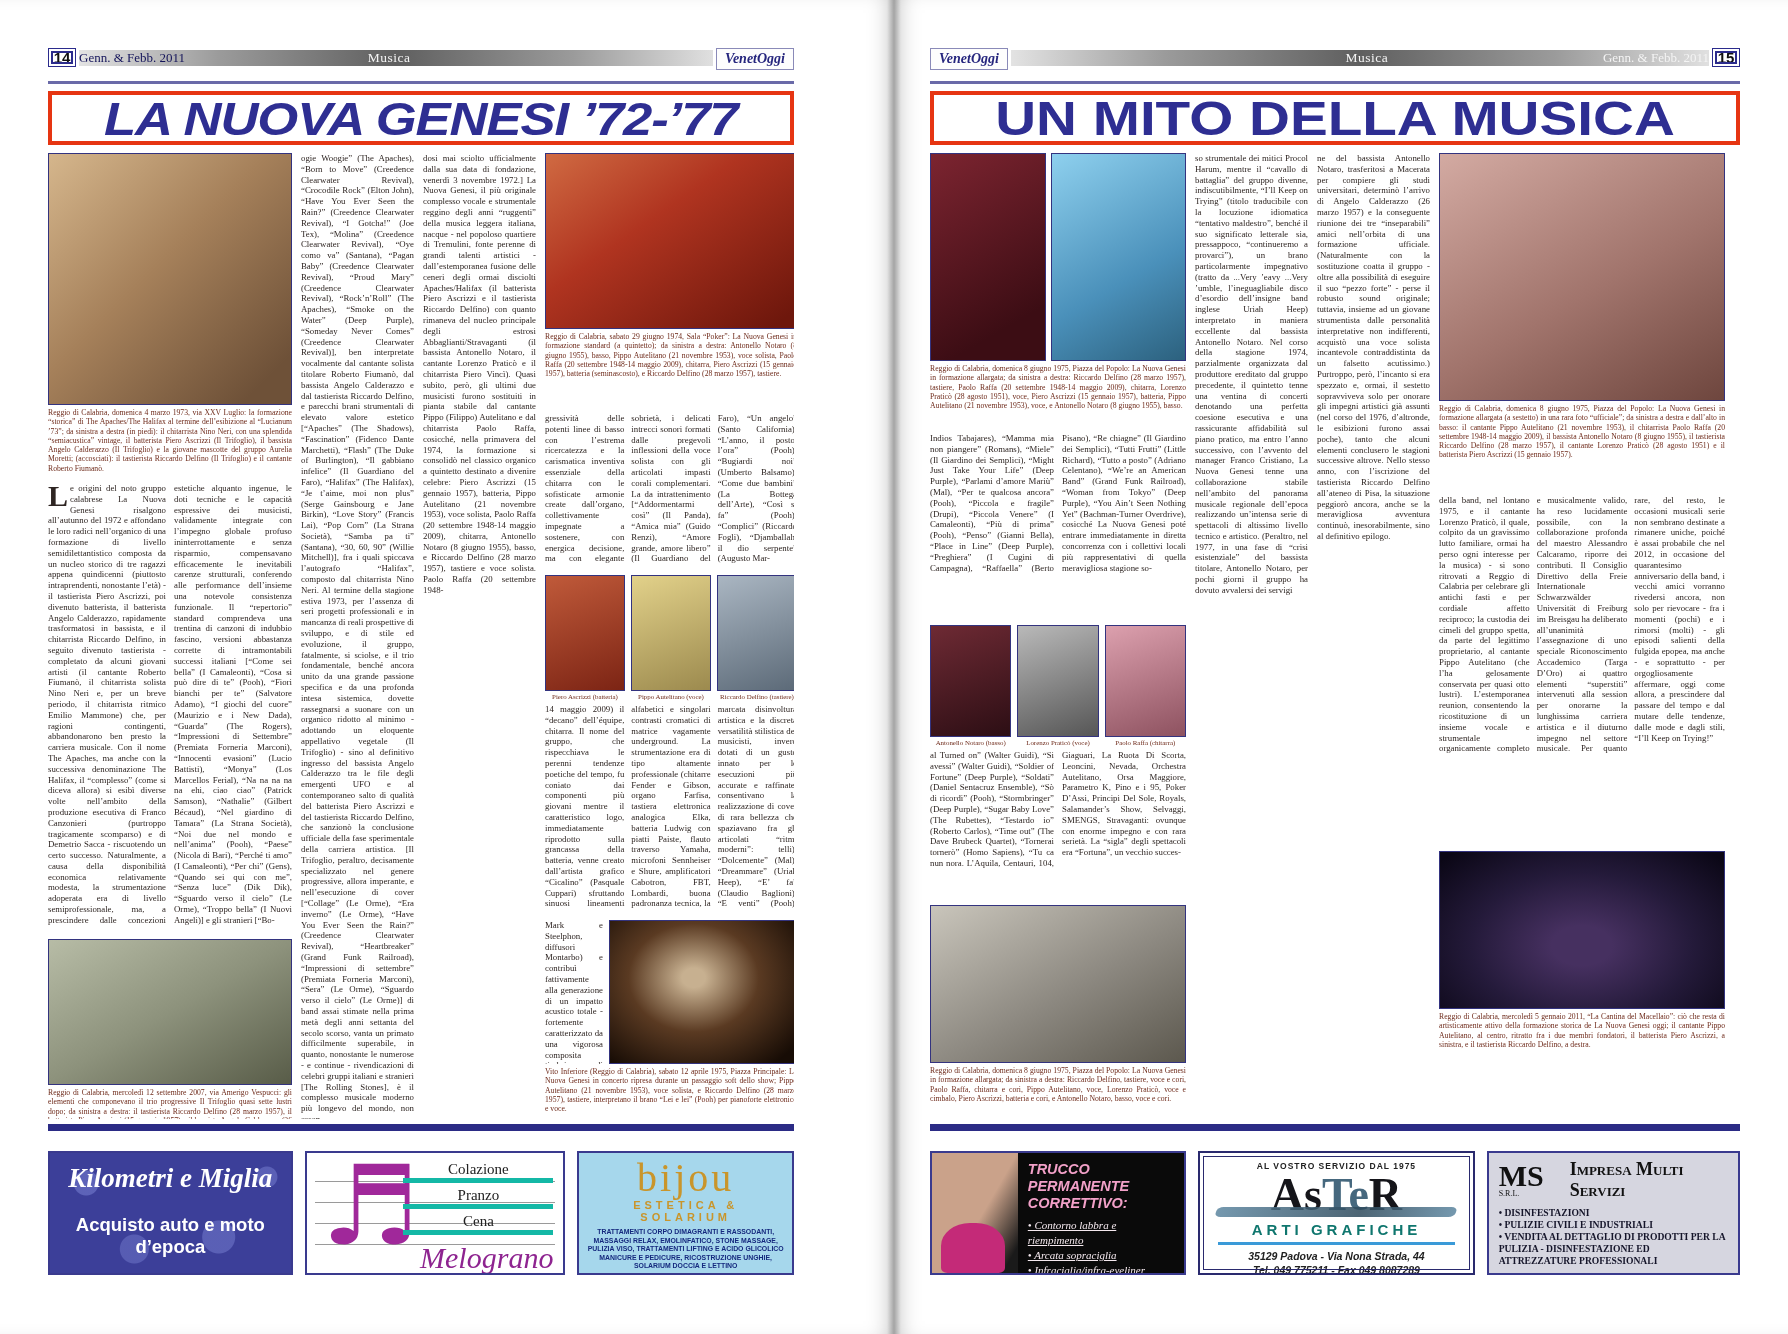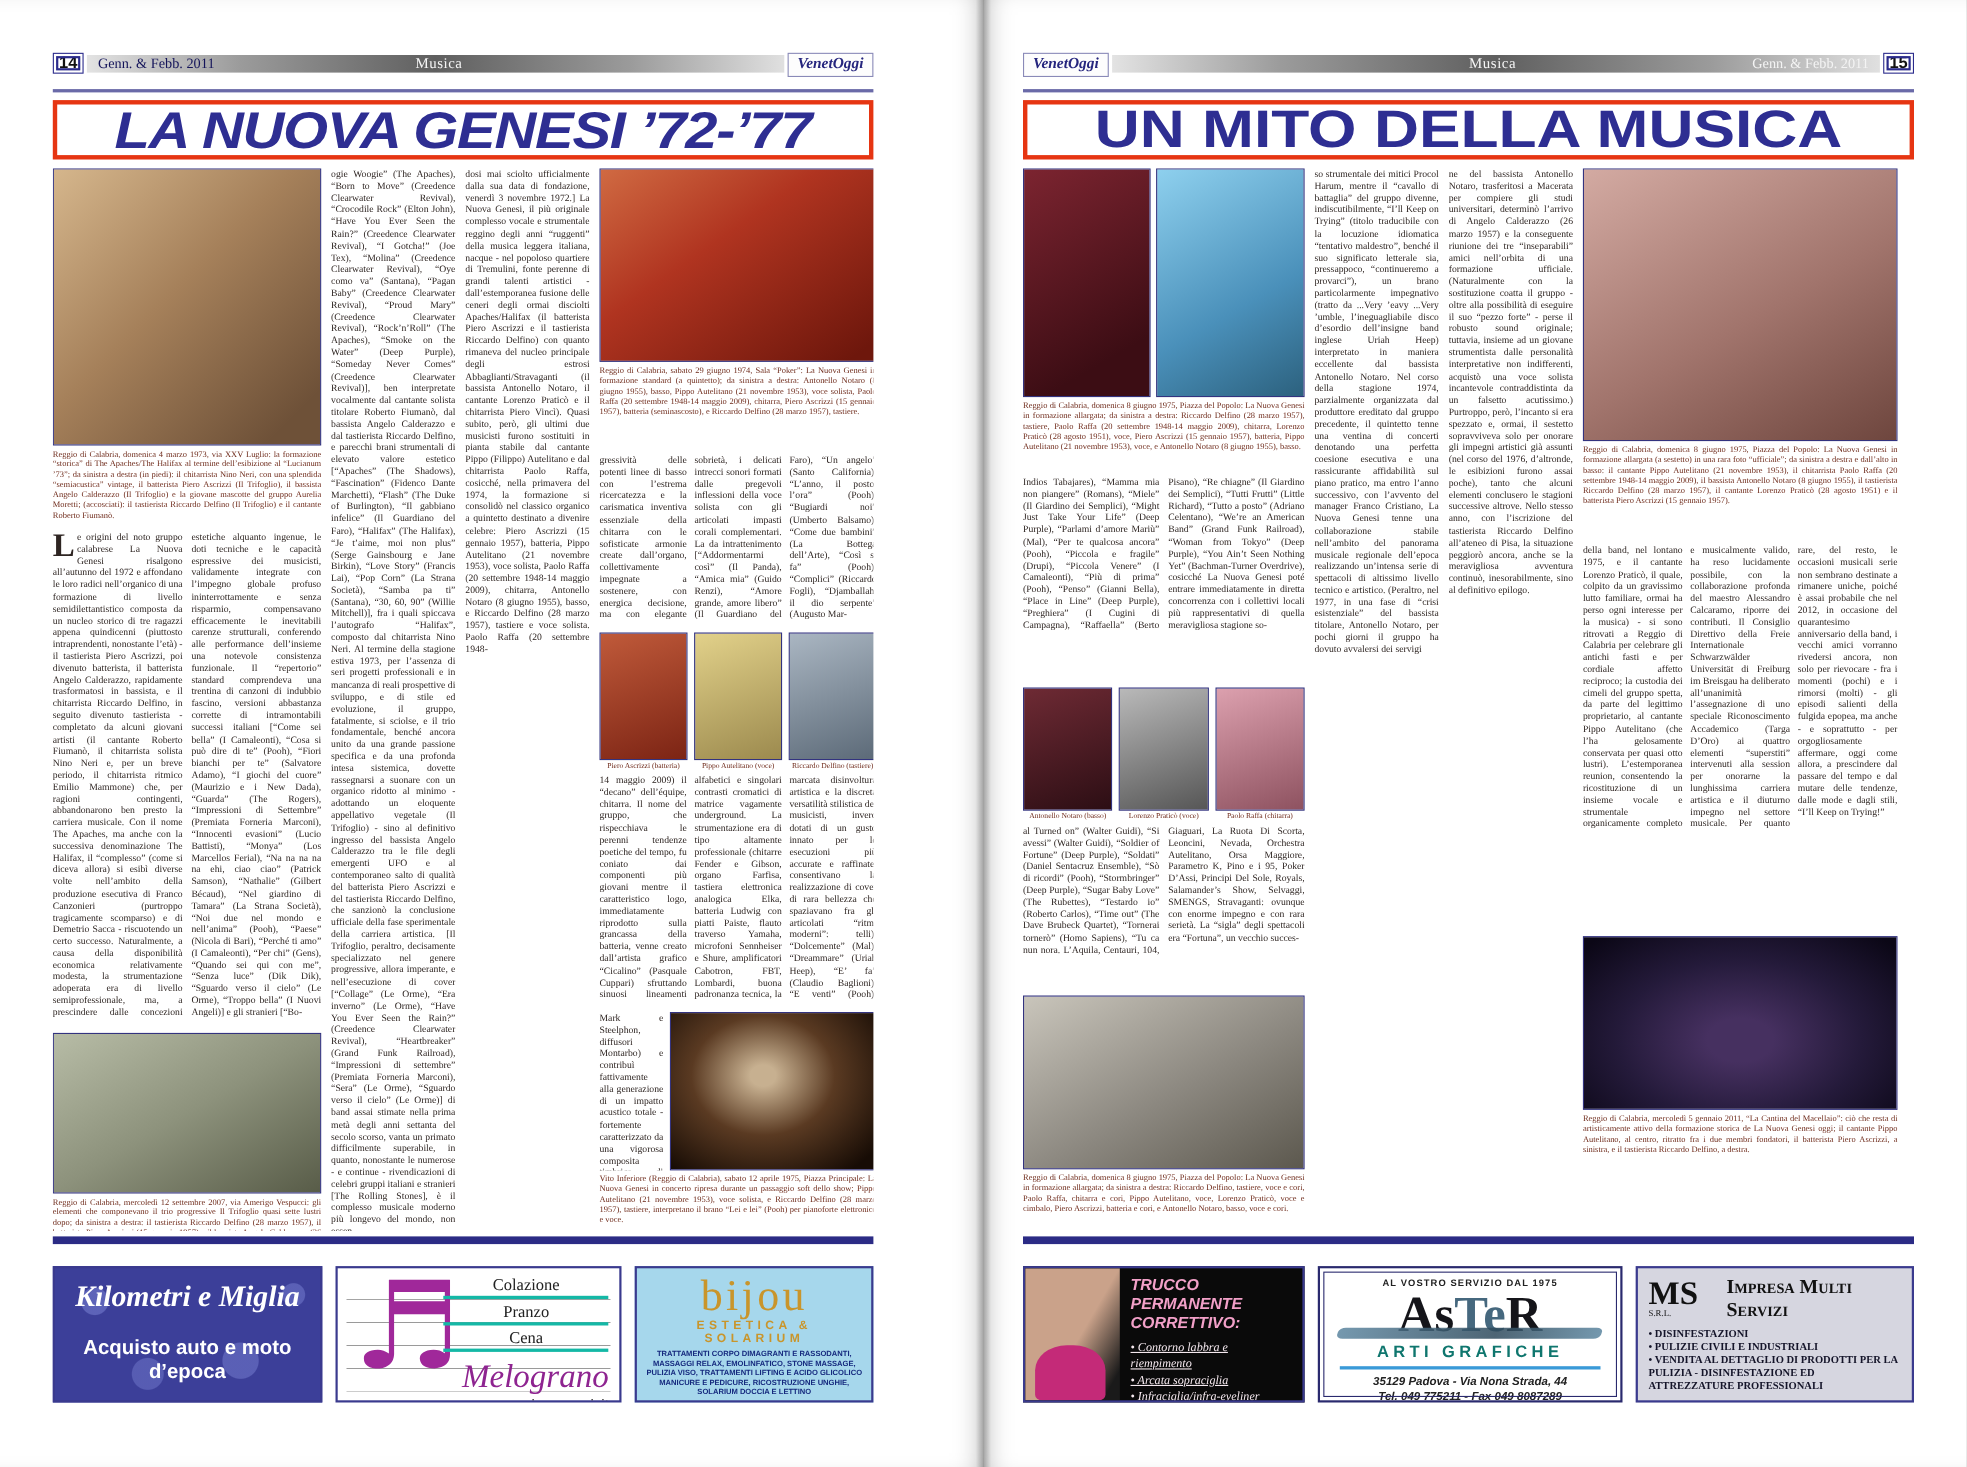--- a/index.html
+++ b/index.html
@@ -10,21 +10,21 @@
   .page-left  { padding-left:48px; padding-right:100px; box-shadow: inset -18px 0 26px -18px rgba(0,0,0,.35); }
   .page-right { padding-left:36px; padding-right:48px;  box-shadow: inset 18px 0 26px -18px rgba(0,0,0,.35); }
 
   
   .pheader { display:flex; align-items:flex-start; height:27px; }
   .numbox { width:28px; border:1px solid #2b2b8c; outline:2px solid #2b2b8c; outline-offset:-5px;
             display:flex; align-items:center; justify-content:center;
             font-family:"Liberation Sans",sans-serif; font-weight:bold; font-size:15px; color:#111; background:#fff; }
   .hbar { flex:1; display:flex; align-items:center; margin:2px 3px;
           background:linear-gradient(90deg,#e3e3e3 0%,#9b9b9b 22%,#5f5f5f 50%,#9b9b9b 78%,#e0e0e0 100%); }
-  .hdate { font-size:13px; padding:0 10px; color:#14145a; white-space:nowrap; }
+  .hdate { font-size:13px; padding:0 0; color:#14145a; white-space:nowrap; }
   .hdate.light { color:#f4f4f4; }
   .hsection { flex:1; text-align:center; font-size:13.5px; color:#f5f5f5; letter-spacing:.5px; }
   .brandbox { border:1px solid #8a8ab8; background:#fdfdfd; padding:2px 8px; display:flex; align-items:center;
               font-style:italic; font-weight:bold; font-size:14px; color:#26267e; }
   .hrule { height:3px; background:#6a6aa8; margin-top:6px; }
 
   
   .headline-box { margin-top:7px; border:4px solid #e63512; height:54px; display:flex; align-items:center; justify-content:center; overflow:hidden; background:#fff; }
   .headline { font-family:"Liberation Sans",sans-serif; font-weight:bold; color:#2e2e92; white-space:nowrap; }
   .headline.it { font-style:italic; font-size:47px; transform:scaleX(1.12); letter-spacing:-1px; }
@@ -82,21 +82,21 @@
       #3c3f99; color:#fff; text-align:center; padding:10px 8px; }
   .km-title { font-style:italic; font-weight:bold; font-size:27px; font-family:"Liberation Serif",serif; }
   .km-main { font-family:"Liberation Sans",sans-serif; font-weight:bold; font-size:18.5px; margin-top:20px; }
   .km-small { font-family:"Liberation Sans",sans-serif; font-weight:bold; font-size:10.5px; margin-top:16px; line-height:14px; }
 
   .ad-melograno { flex:1.18; background:#fff; padding:8px 10px 6px 10px; }
   .mel-staff { position:absolute; left:8px; right:8px; top:28px; height:84px;
                background:repeating-linear-gradient(#9a9a9a 0 1px, transparent 1px 21px); }
   .mel-clef { position:absolute; left:14px; top:-2px; font-size:110px; color:#a0289a; line-height:110px; font-family:"DejaVu Sans",sans-serif; }
   .mel-menu { text-align:right; font-size:15px; color:#222; position:relative; }
-  .mel-menu div { border-bottom:3px solid #14b8a6; display:inline-block; min-width:150px; text-align:center; margin-bottom:4px; }
+  .mel-menu div { border-bottom:5px solid #14b8a6; display:inline-block; min-width:150px; text-align:center; margin-bottom:4px; }
   .mel-name { position:relative; text-align:right; font-style:italic; font-weight:normal; font-size:30px; color:#8e2490; margin-top:2px; }
   .mel-web { position:relative; text-align:right; font-family:"Liberation Sans",sans-serif; font-weight:bold; font-size:11px; color:#222; margin-top:2px; }
   .mel-addr { position:relative; text-align:right; font-size:10px; color:#333; }
 
   .ad-bijou { flex:1; background:#a6d7ec; text-align:center; padding:6px 6px; }
   .bj-name { font-size:40px; line-height:38px; color:#c9952b; letter-spacing:3px; font-family:"Liberation Serif",serif; }
   .bj-sub { font-family:"Liberation Sans",sans-serif; font-weight:bold; letter-spacing:4px; font-size:11px; color:#c9952b; margin-top:2px; }
   .bj-serv { font-family:"Liberation Sans",sans-serif; font-weight:bold; font-size:6.9px; line-height:8.6px; color:#15297e; margin-top:5px; }
   .bj-hours { font-family:"Liberation Sans",sans-serif; font-weight:bold; font-size:7.4px; line-height:9px; color:#e01818; margin-top:4px;font-style:italic; }
   .bj-addr { font-family:"Liberation Sans",sans-serif; font-weight:bold; font-size:7.4px; color:#15297e; margin-top:4px; }

